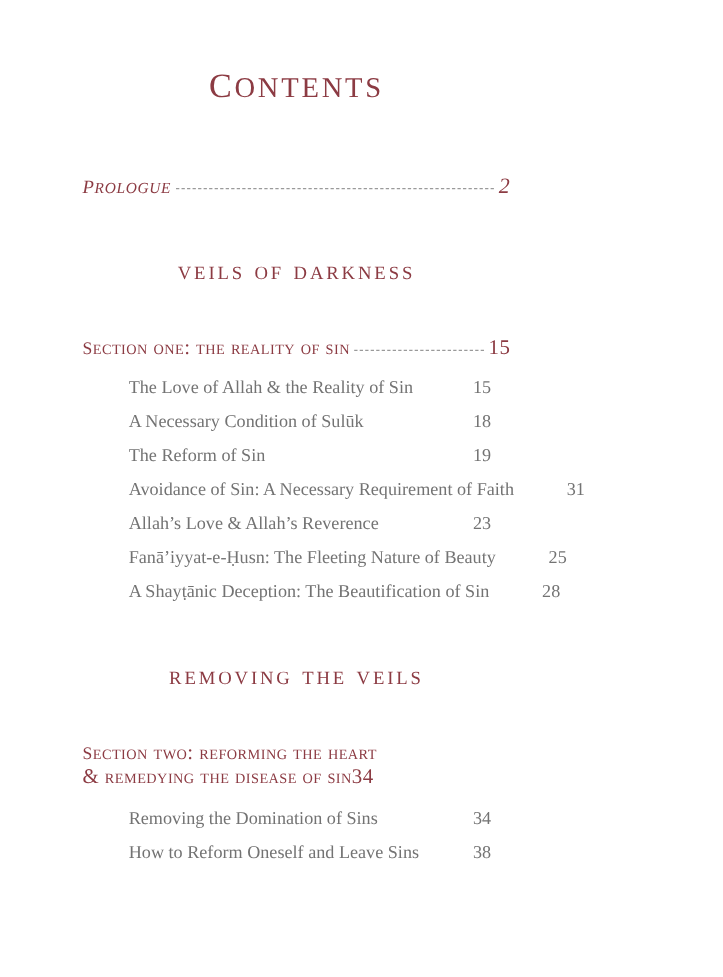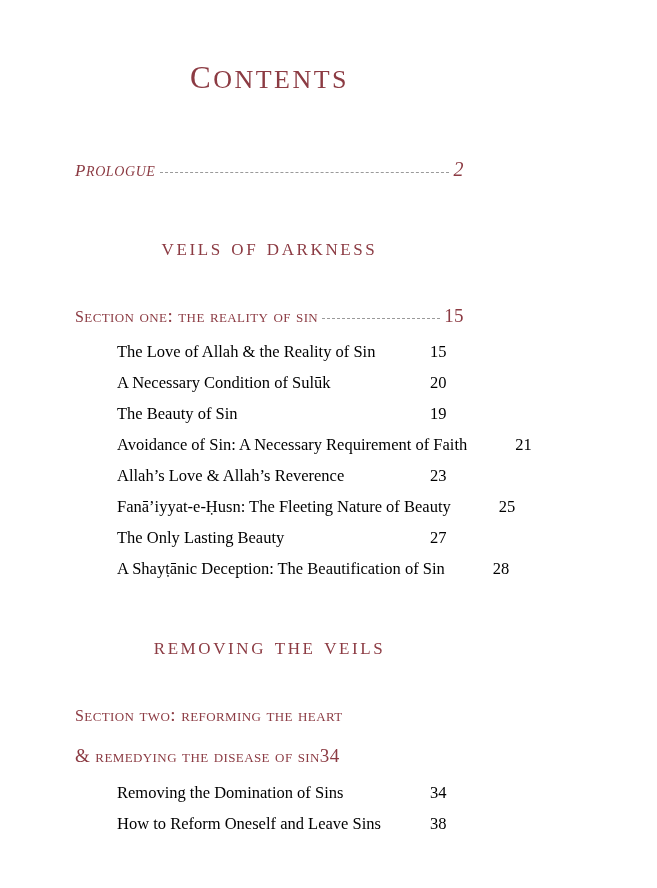--- a/index.html
+++ b/index.html
@@ -122,42 +122,42 @@
   .section-entry.two-line {
     display: block;
   }
   .section-entry .line1 {
     color: #8c3b43;
     font-size: 19px;
     font-variant: small-caps;
     text-transform: lowercase;
     letter-spacing: 0.4px;
     display: block;
-    margin-bottom: 18px;
+    margin-bottom: 0;
   }
   .section-entry .line1::first-letter {
     font-size: 23px;
   }
   .section-entry .line2row {
     display: flex;
     align-items: baseline;
     width: 100%;
   }
 
   
   .sublist {
     margin-top: 14px;
   }
   .subentry {
     display: flex;
     align-items: baseline;
     padding-left: 42px;
     margin-bottom: 11px;
     font-size: 16.5px;
-    color: #000000;
+    color: #737373;
     gap: 24px;
   }
   .subentry .sublabel {
     flex: 0 0 auto;
   }
   .subentry .subspacer {
     flex: 1 1 auto;
   }
   .subentry .subpage {
     flex: 0 0 auto;
@@ -199,52 +199,47 @@
 
         <div class="subentry">
           <span class="sublabel">The Love of Allah &amp; the Reality of Sin</span>
           <span class="subspacer"></span>
           <span class="subpage">15</span>
         </div>
 
         <div class="subentry">
           <span class="sublabel">A Necessary Condition of Sulūk</span>
           <span class="subspacer"></span>
-          <span class="subpage">20</span>
-        </div>
-
-        <div class="subentry">
-          <span class="sublabel">The Beauty of Sin</span>
+          <span class="subpage">18</span>
+        </div>
+
+        <div class="subentry">
+          <span class="sublabel">The Reform of Sin</span>
           <span class="subspacer"></span>
           <span class="subpage">19</span>
         </div>
 
         <div class="subentry">
           <span class="sublabel">Avoidance of Sin: A Necessary Requirement of Faith</span>
           <span class="subspacer"></span>
-          <span class="subpage">21</span>
+          <span class="subpage">31</span>
         </div>
 
         <div class="subentry">
           <span class="sublabel">Allah’s Love &amp; Allah’s Reverence</span>
           <span class="subspacer"></span>
           <span class="subpage">23</span>
         </div>
 
         <div class="subentry">
           <span class="sublabel">Fanā’iyyat-e-Ḥusn: The Fleeting Nature of Beauty</span>
           <span class="subspacer"></span>
           <span class="subpage">25</span>
         </div>
 
-        <div class="subentry">
-          <span class="sublabel">The Only Lasting Beauty</span>
-          <span class="subspacer"></span>
-          <span class="subpage">27</span>
-        </div>
 
         <div class="subentry">
           <span class="sublabel">A Shayṭānic Deception: The Beautification of Sin</span>
           <span class="subspacer"></span>
           <span class="subpage">28</span>
         </div>
 
 
       </div>
     </div>

